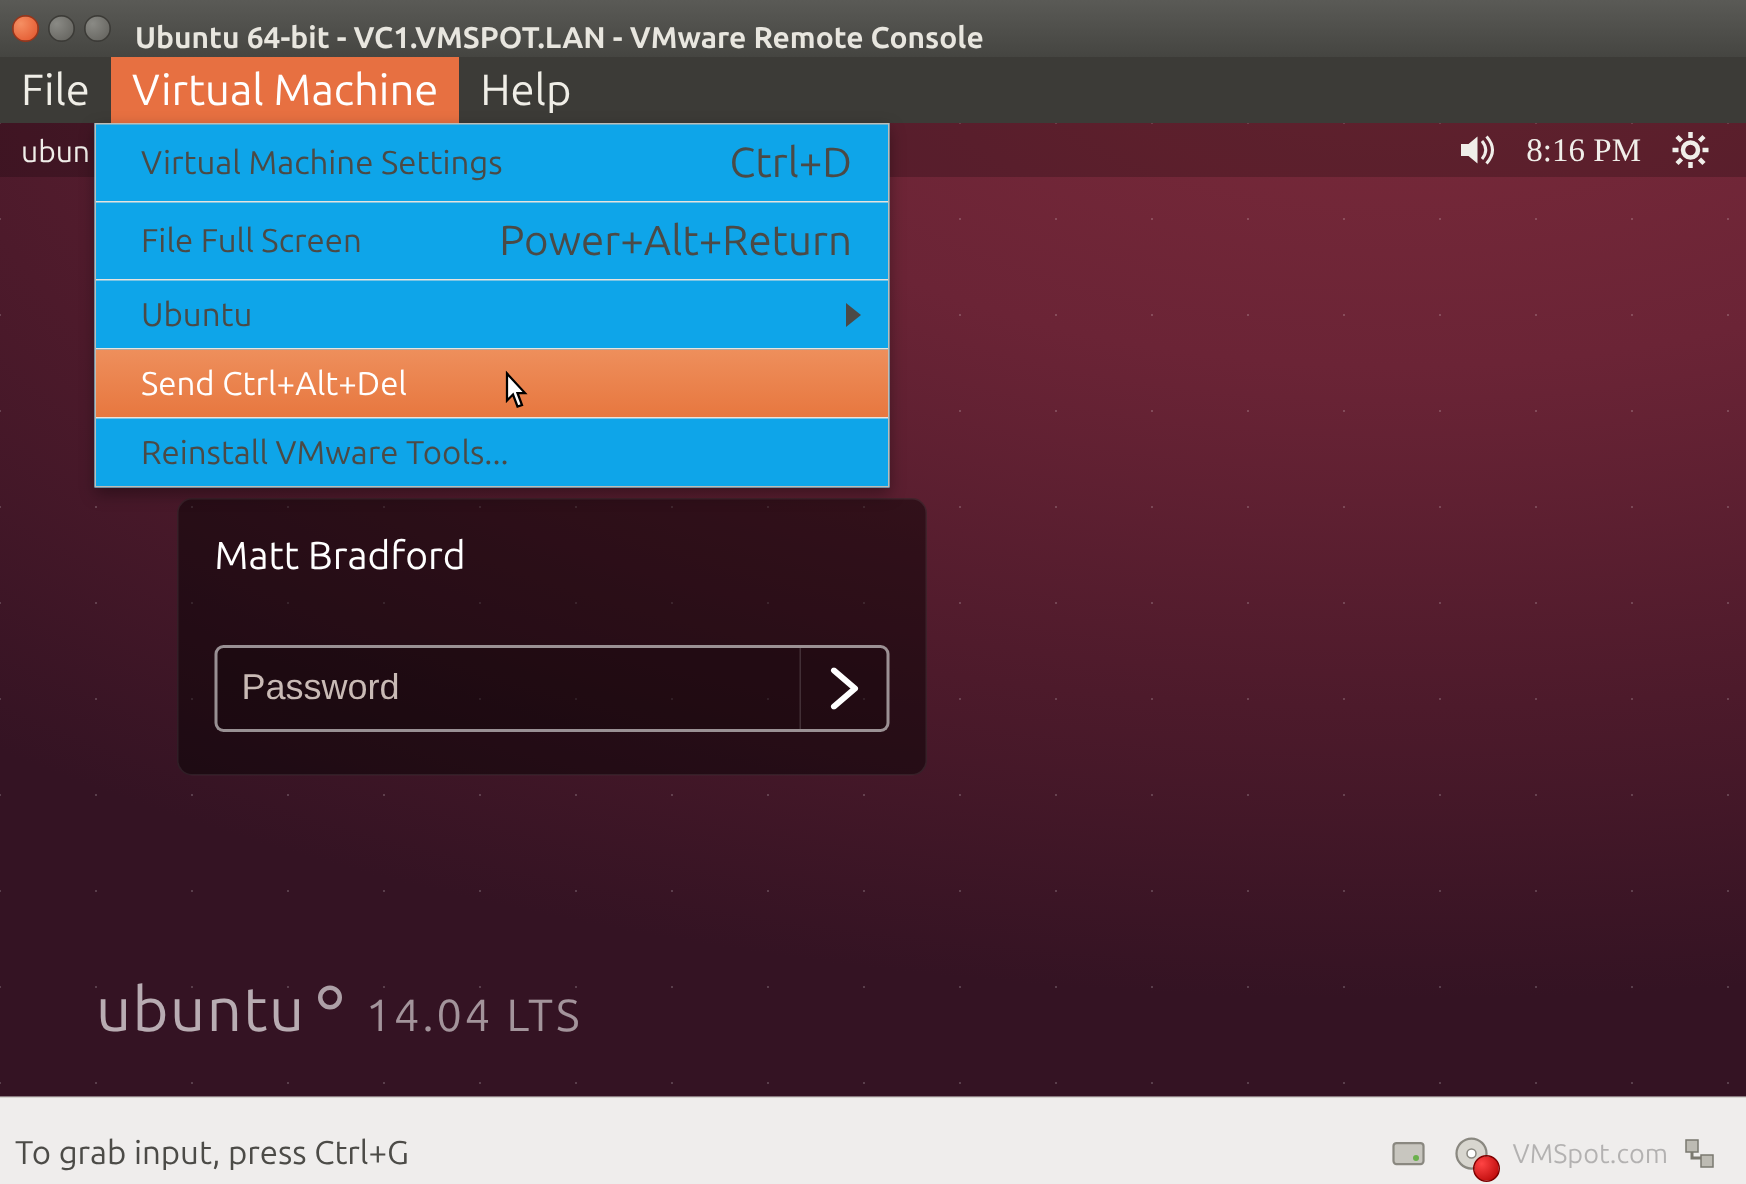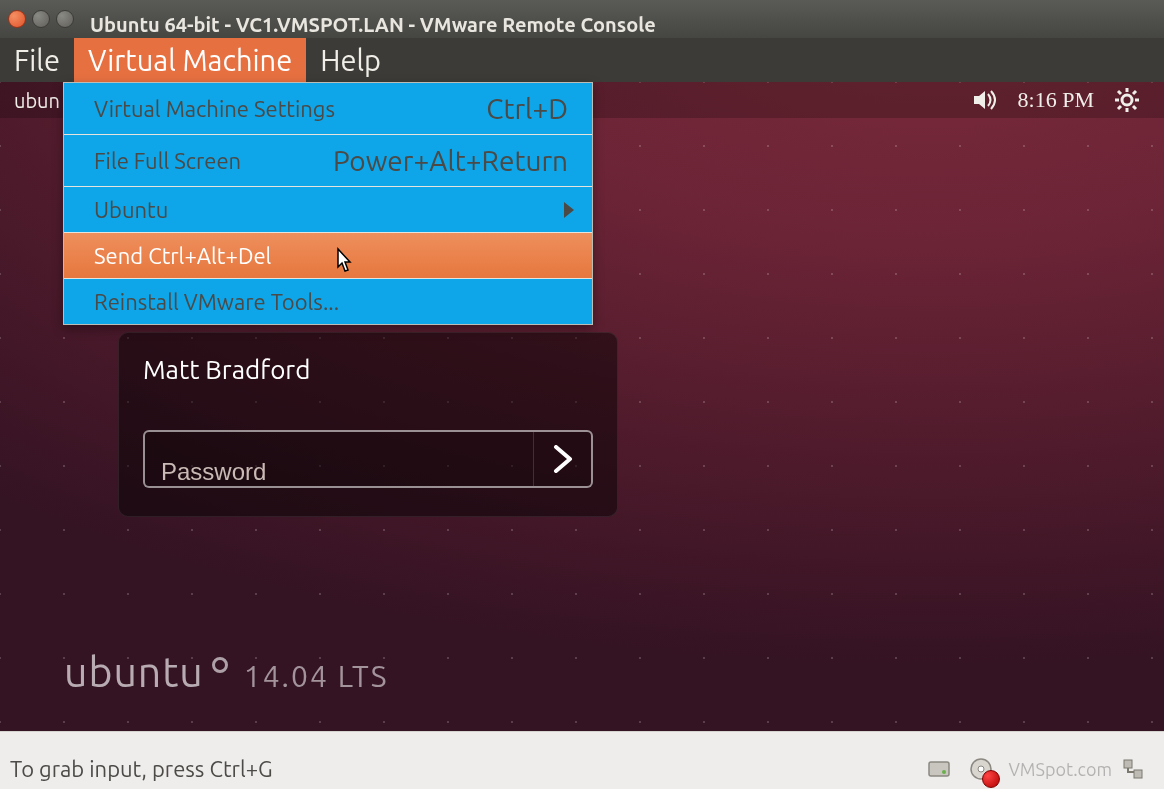--- a/index.html
+++ b/index.html
@@ -102,21 +102,21 @@
     width: 500px;
     background: rgba(0,0,0,0.45);
     border: 1px solid rgba(255,255,255,0.08);
     border-radius: 10px;
     padding: 22px 24px 28px 24px;
     z-index: 10;
   }
   .login-name { color: #fff; font-size: 26px; margin-bottom: 46px; font-weight: 400; }
   .password-wrap {
     position: relative;
-    display: flex; align-items: flex-end;
+    display: flex; align-items: center;
     border: 2px solid rgba(255,255,255,0.55);
     border-radius: 6px;
     background: rgba(0,0,0,0.15);
     height: 58px;
     gap: 17px;
   }
   .password-input {
     flex: 1;
     background: transparent; border: none; outline: none;
     color: #e8e2dd; font-size: 24px;

